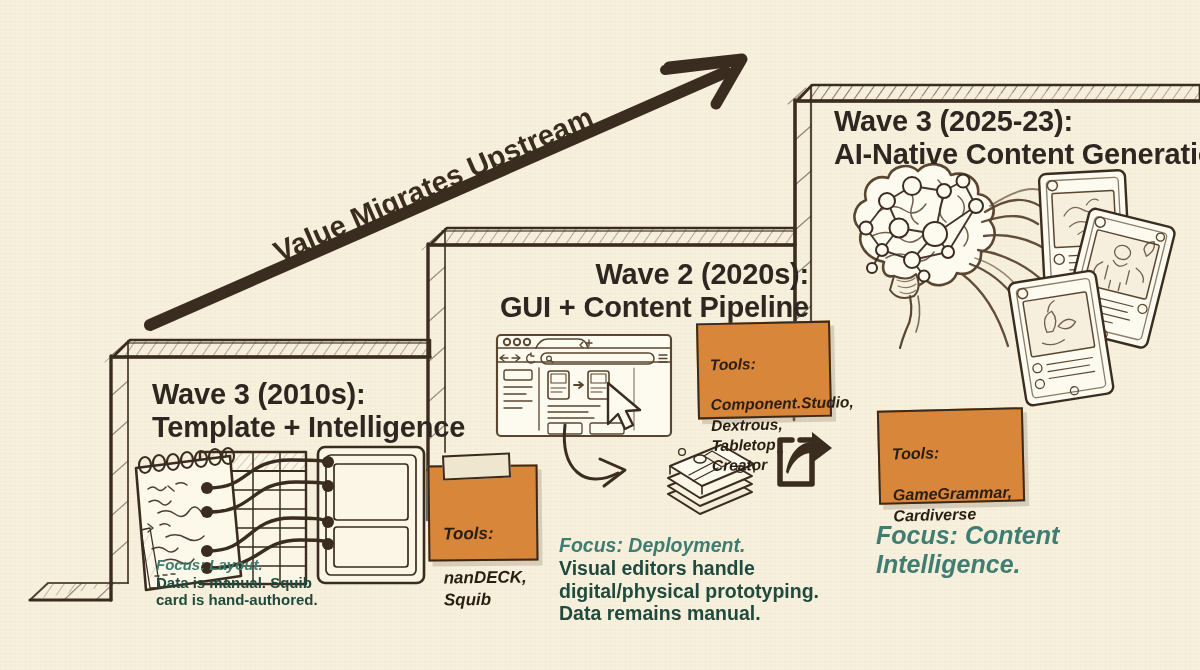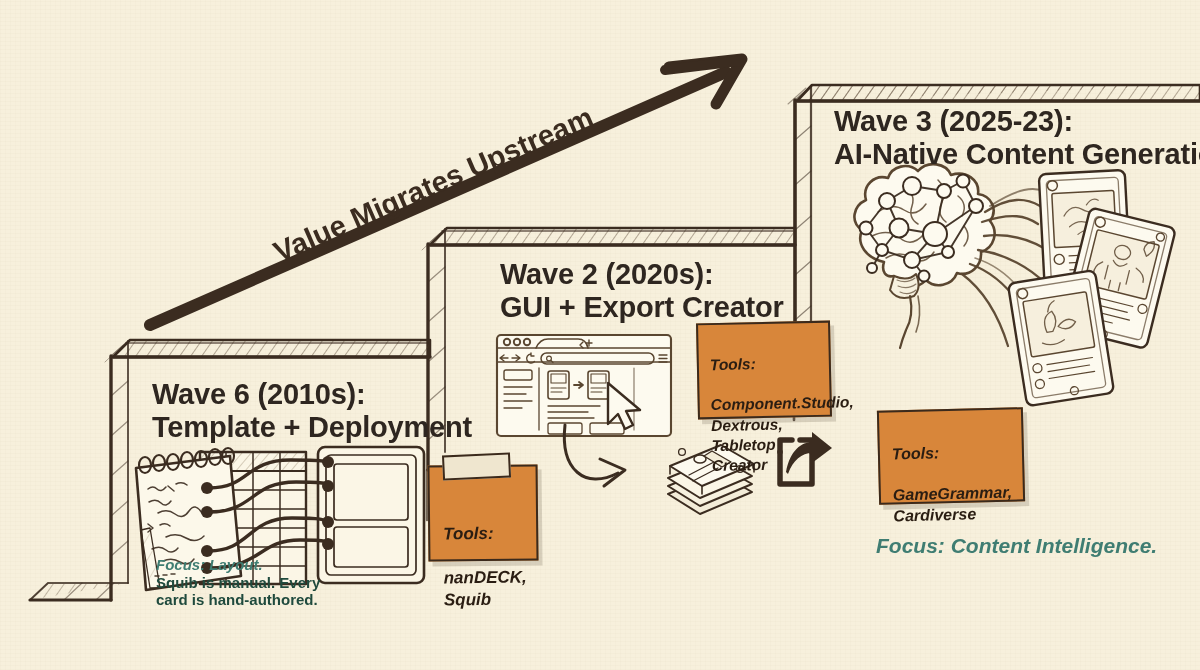--- a/index.html
+++ b/index.html
@@ -357,58 +357,64 @@
         <path d="M1043 362 h46 M1043 369 h42 M1043 376 h46" stroke-width="1.2"></path>
         <circle cx="1033" cy="380" r="4.5" stroke-width="1.3"></circle>
         <circle cx="1066" cy="392" r="4" stroke-width="1.3"></circle>
       </g>
     </g>
   </svg>
 
   <div class="arrow-label" style="left:282px; top:236px; font-size:29px; transform:rotate(-23.6deg);">Value Migrates Upstream</div>
 
   <div class="txt wave-title" style="left:152px; top:378px; font-size:29px;">
-    <span>Wave 6 (2010s):</span><br>
-    <span>Template + Deployment</span>
+    <span>Wave 3 (2010s):</span><br>
+    <span>Template + Intelligence</span>
   </div>
 
   <div class="note" style="left:428px; top:465px; width:110px; height:96px; padding:12px 10px 0 13px; font-size:17px; transform:rotate(-0.6deg);">
     <div class="tape"></div>
     <span>Tools:</span><br>
     <span>nanDECK,
 Squib</span>
   </div>
 
   <div class="txt focus-block" style="left:156px; top:556px; font-size:15px;">
     <span class="focus-label">Focus: Layout.</span>
-    <span class="focus-body">Squib is manual. Every
+    <span class="focus-body">Data is manual. Squib
 card is hand-authored.</span>
   </div>
 
-  <div class="txt wave-title" style="left:500px; top:258px; font-size:29px;">
+  <div class="txt wave-title" style="left:500px; top:258px; font-size:29px;text-align:right;">
     <span>Wave 2 (2020s):</span><br>
-    <span>GUI + Export Creator</span>
+    <span>GUI + Content Pipeline</span>
   </div>
 
   <div class="note" style="left:697px; top:322px; width:134px; height:96px; padding:10px 8px 0 11px; font-size:15.5px; transform:rotate(-1.2deg);">
     <span>Tools:</span><br>
     <span>Component.Studio,
 Dextrous,
 Tabletop Creator</span>
   </div>
 
+  <div class="txt focus-block" style="left:559px; top:534px; font-size:19.5px;">
+    <span class="focus-label">Focus: Deployment.</span>
+    <span class="focus-body">Visual editors handle
+digital/physical prototyping.
+Data remains manual.</span>
+  </div>
 
   <div class="txt wave-title" style="left:834px; top:105px; font-size:29px;">
     <span>Wave 3 (2025-23):</span><br>
     <span>AI-Native Content Generation</span>
   </div>
 
   <div class="note" style="left:878px; top:409px; width:146px; height:94px; padding:11px 8px 0 12px; font-size:16px; transform:rotate(-1.4deg);">
     <span>Tools:</span><br>
     <span>GameGrammar,
 Cardiverse</span>
   </div>
 
-  <div class="txt focus-block" style="left:876px; top:534px; font-size:21px;">
+  <div class="txt focus-block" style="left:876px; top:521px; font-size:25px;">
     <span class="focus-label">Focus: Content Intelligence.</span>
   </div>
 
 </div>
 
 </body></html>

